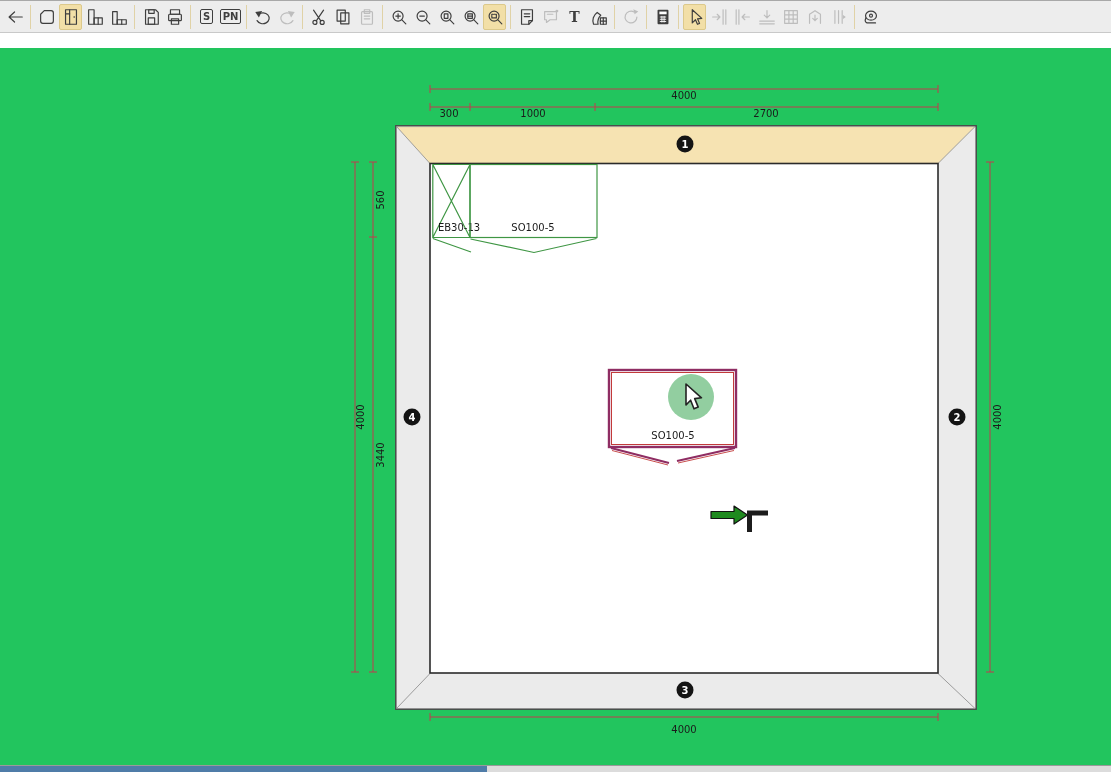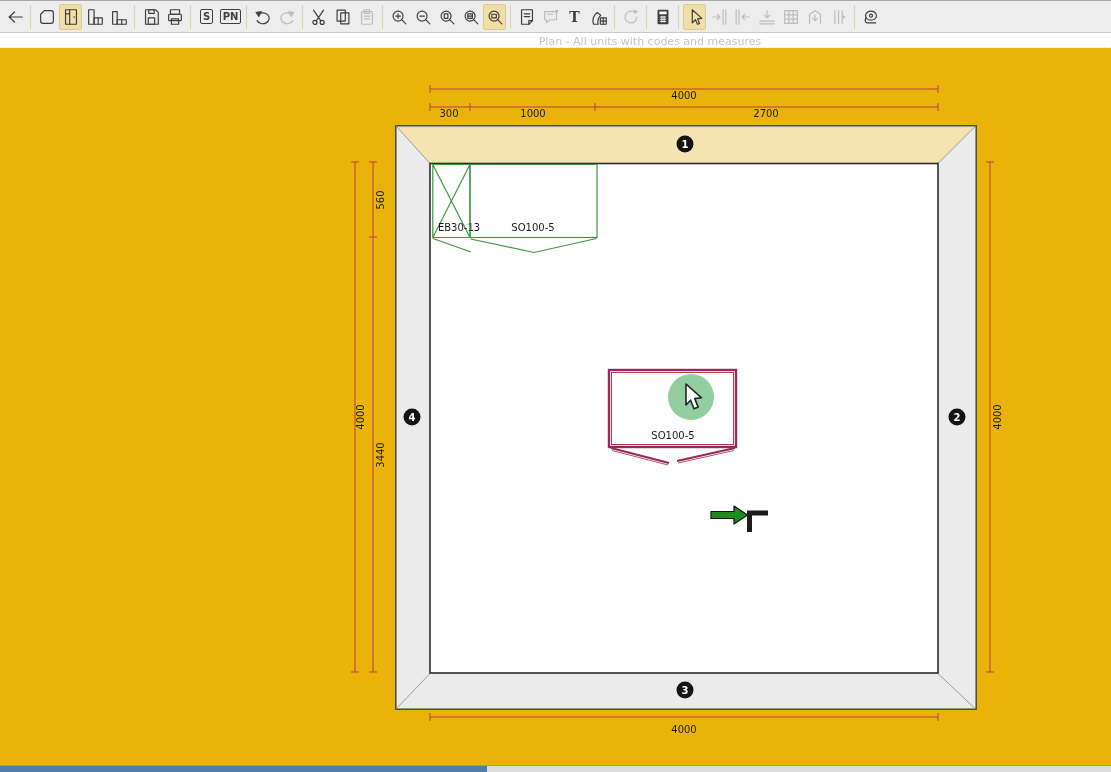--- a/index.html
+++ b/index.html
@@ -29,21 +29,21 @@
       border-radius:2px;padding:1px 2px;line-height:11px}
   .tglyph{font:bold 14px "DejaVu Serif","Liberation Serif",serif;color:#3e3e3e}
 
   
   .titlebar{position:absolute;left:0;top:34px;width:1111px;height:14px;background:#fff;
       border-bottom:1px dotted #e4e4e4;z-index:4}
   .titlebar span{position:absolute;left:650px;top:1px;transform:translateX(-50%);
       font-size:11px;color:#c6c6c6;white-space:nowrap}
 
   
-  .canvas{position:absolute;left:0;top:48px;width:1111px;height:717px;background:#eab308}
+  .canvas{position:absolute;left:0;top:48px;width:1111px;height:717px;background:#22c55e}
   .dim{stroke:var(--dim-red);stroke-width:1;fill:none}
   .dimtext{font:10px "DejaVu Sans",sans-serif;fill:#1b1b1b}
   .unit{stroke:var(--unit-green);stroke-width:1.2;fill:none}
   .unitlabel{font:10px "DejaVu Sans",sans-serif;fill:#1b1b1b}
   .wallnum{font:bold 10px "DejaVu Sans",sans-serif;fill:#ffffff;text-anchor:middle}
 
   
   .statusbar{position:absolute;left:0;bottom:0;width:1111px;height:7px;background:#dcdcdc;
       border-top:1px solid #9a9a9a;z-index:5}
   .statusfill{width:487px;height:100%;background:var(--status-blue)}
@@ -290,23 +290,20 @@
 
     <div class="tbtn">
       <svg width="20" height="20" viewBox="0 0 22 22">
           <ellipse class="ic" cx="11" cy="9.5" rx="6" ry="5"></ellipse>
           <circle class="ic" cx="11" cy="9.5" r="1.6"></circle>
           <path class="ic" d="M5.3 12 Q3.5 16.5 6.5 17.5 H16"></path>
         </svg>
     </div>
   </div>
 
-  <div class="titlebar">
-    <span>Plan - All units with codes and measures</span>
-  </div>
 
   <div class="canvas">
     <svg width="1111" height="717" viewBox="0 48 1111 717">
 
       <rect x="395.8" y="125.8" width="580.4" height="583.4" fill="var(--wall-fill)" stroke="#4a4a4a" stroke-width="1.5"></rect>
 
       <polygon points="396.6,126.6 975,126.6 938,163.5 430,163.5" fill="var(--wall-top-fill)" stroke="#8b8b8b" stroke-width="0.8"></polygon>
 
       <path d="M396.5 708.5 L430 673.5 M975 708.5 L938 673.5" stroke="#9c9c9c" stroke-width="1" fill="none"></path>
 

